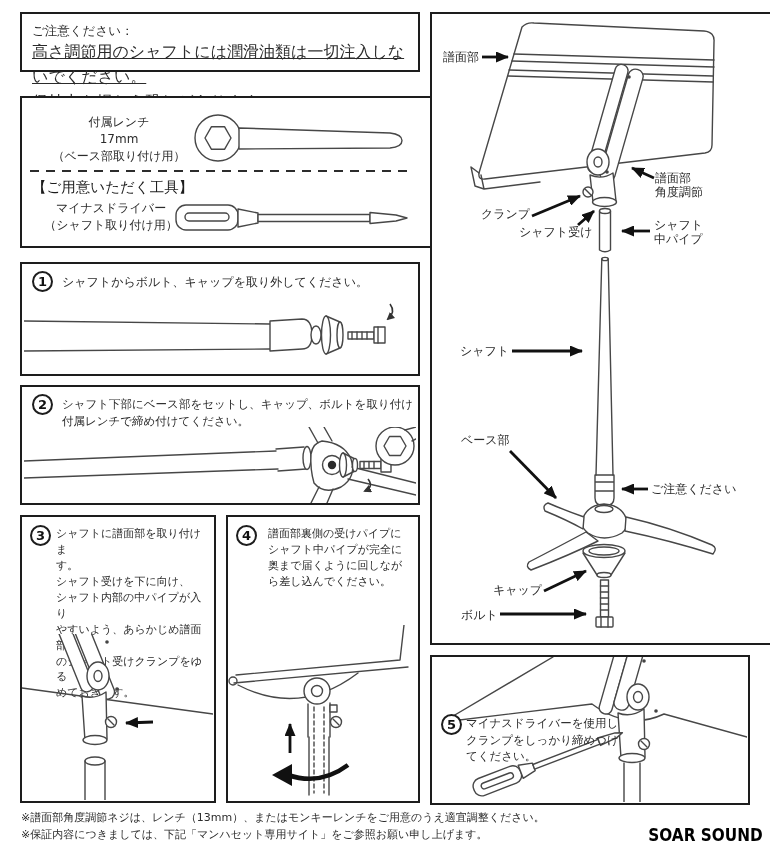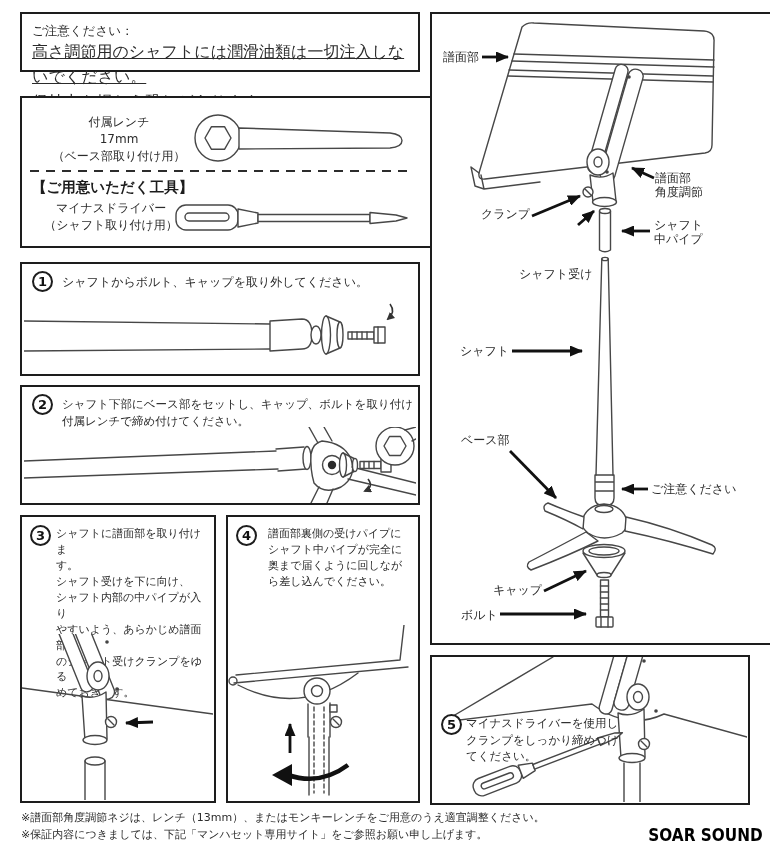--- a/index.html
+++ b/index.html
@@ -11,21 +11,21 @@
   .stepnum {
     position:absolute; display:flex; align-items:center; justify-content:center;
     width:21px; height:21px; border:2px solid #1d1d1d; border-radius:50%;
     font-weight:bold; font-size:13px; color:#111; background:#fff; line-height:1;
   }
   .steptext { position:absolute; font-size:12px; line-height:1.45; color:#2b2b2b; }
   .dlabel { position:absolute; font-size:12px; line-height:1.2; color:#2b2b2b; }
   .toolname { position:absolute; text-align:center; font-size:12px; line-height:1.4; color:#2b2b2b; }
   .dashline { position:absolute; height:2px;
     background:repeating-linear-gradient(90deg,#2c2c2c 0 9px,transparent 9px 16px); }
-  .heading { position:absolute; font-size:14.5px; font-weight:bold; color:#1c1c1c; }
+  .heading { position:absolute; font-size:14.5px; font-weight:normal; color:#1c1c1c; }
   .foot { position:absolute; font-size:11px; line-height:1.5; color:#2b2b2b; }
   .brand { position:absolute; font-weight:bold; font-size:18px; color:#000;
     transform:scaleX(0.85); transform-origin:100% 50%; letter-spacing:0px; }
   svg { display:block; position:absolute; }
   .ill { stroke:#474747; stroke-width:1.4; fill:none; stroke-linecap:round; stroke-linejoin:round; }
   .illw { stroke:#474747; stroke-width:1.4; fill:#fff; stroke-linecap:round; stroke-linejoin:round; }
   .arr { stroke:#111; stroke-width:2.8; fill:none; }
 </style>
 </head>
 <body>
@@ -238,21 +238,21 @@
       <path class="arr" d="M80,337 L150,337" marker-end="url(#ah5)"></path>
       <path class="arr" d="M78,437 L124,484" marker-end="url(#ah5)"></path>
       <path class="arr" d="M216,475 L190,475" marker-end="url(#ah5)"></path>
       <path class="arr" d="M112,577 L154,557" marker-end="url(#ah5)"></path>
       <path class="arr" d="M68,600 L154,600" marker-end="url(#ah5)"></path>
     </svg>
     <div class="dlabel" style="left:11px;top:36px;">譜面部</div>
     <div class="dlabel pre" style="left:223px;top:157px;">譜面部
 角度調節</div>
     <div class="dlabel" style="left:49px;top:193px;">クランプ</div>
-    <div class="dlabel" style="left:87px;top:211px;margin-top:42px;">シャフト受け</div>
+    <div class="dlabel" style="left:87px;top:211px;">シャフト受け</div>
     <div class="dlabel pre" style="left:222px;top:204px;">シャフト
 中パイプ</div>
     <div class="dlabel" style="left:28px;top:330px;">シャフト</div>
     <div class="dlabel" style="left:29px;top:419px;">ベース部</div>
     <div class="dlabel" style="left:219px;top:468px;">ご注意ください</div>
     <div class="dlabel" style="left:61px;top:569px;">キャップ</div>
     <div class="dlabel" style="left:29px;top:594px;">ボルト</div>
   </div>
 
   <div class="box" style="left:430px;top:655px;width:320px;height:150px;">

